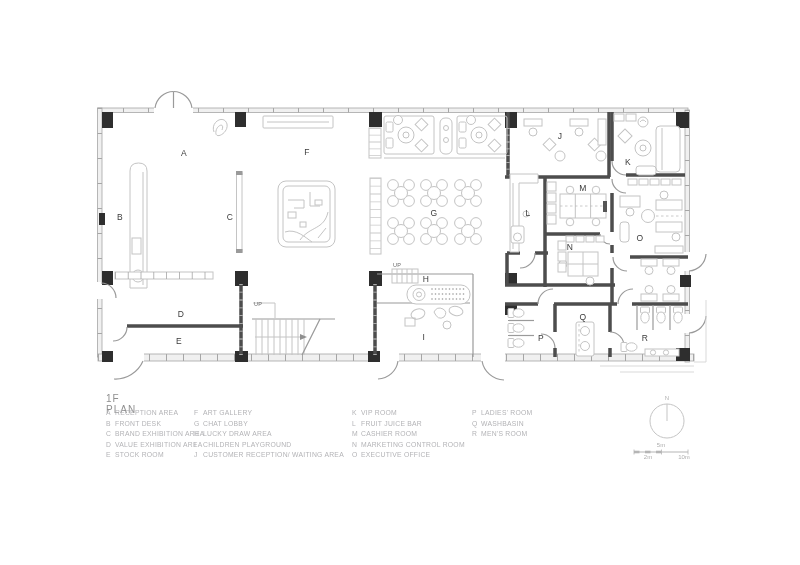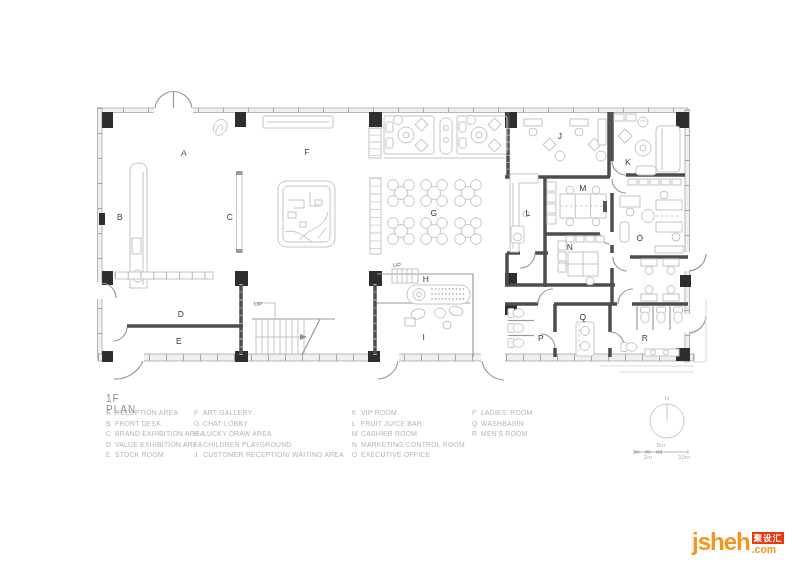--- a/index.html
+++ b/index.html
@@ -433,21 +433,14 @@
     <div class="leg-item"><span class="leg-letter">N</span><span>MARKETING CONTROL ROOM</span></div>
     <div class="leg-item"><span class="leg-letter">O</span><span>EXECUTIVE OFFICE</span></div>
   </div>
   <div class="leg-col" style="left:472px;top:408px">
     <div class="leg-item"><span class="leg-letter">P</span><span>LADIES' ROOM</span></div>
     <div class="leg-item"><span class="leg-letter">Q</span><span>WASHBASIN</span></div>
     <div class="leg-item"><span class="leg-letter">R</span><span>MEN'S ROOM</span></div>
   </div>
 </div>
 
-<div id="watermark">
-  <span class="wm-brand">jsheh</span>
-  <span class="wm-right">
-    <span class="wm-box">聚设汇</span>
-    <span class="wm-com">.com</span>
-  </span>
+
 </div>
 
-</div>
-
 </body></html>

